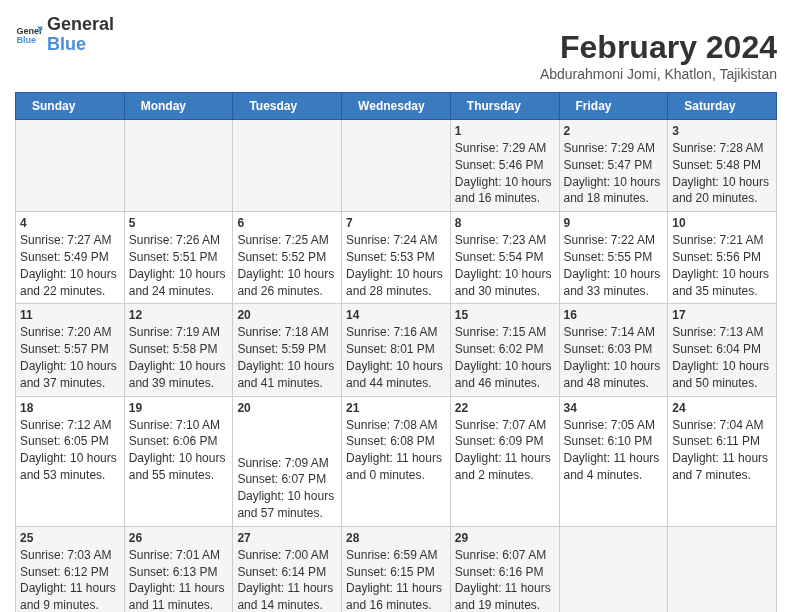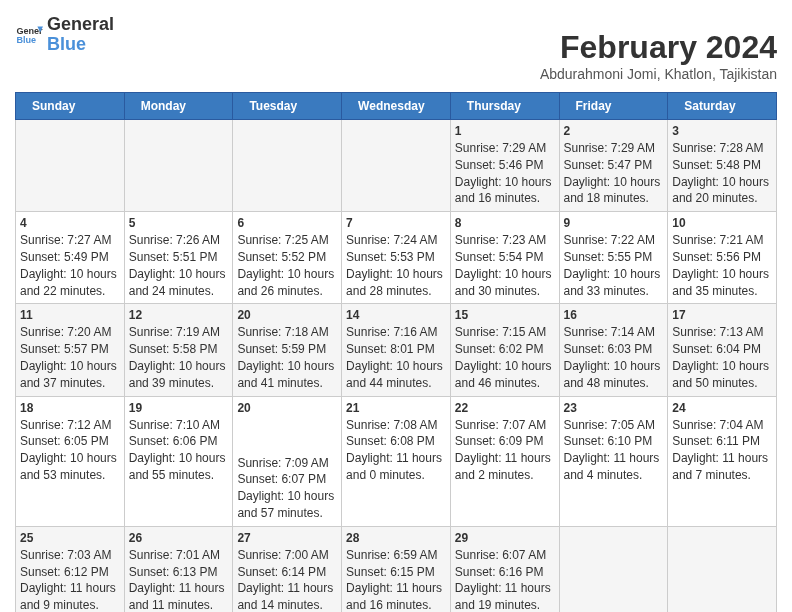--- a/index.html
+++ b/index.html
@@ -286,21 +286,21 @@
 and 0 minutes.</div>
         </td>
         <td>
           <span class="day-num">22</span>
           <div class="day-info" style="white-space: pre-line;">Sunrise: 7:07 AM
 Sunset: 6:09 PM
 Daylight: 11 hours
 and 2 minutes.</div>
         </td>
         <td>
-          <span class="day-num">23</span>
+          <span class="day-num">34</span>
           <div class="day-info" style="white-space: pre-line;">Sunrise: 7:05 AM
 Sunset: 6:10 PM
 Daylight: 11 hours
 and 4 minutes.</div>
         </td>
         <td>
           <span class="day-num">24</span>
           <div class="day-info" style="white-space: pre-line;">Sunrise: 7:04 AM
 Sunset: 6:11 PM
 Daylight: 11 hours

